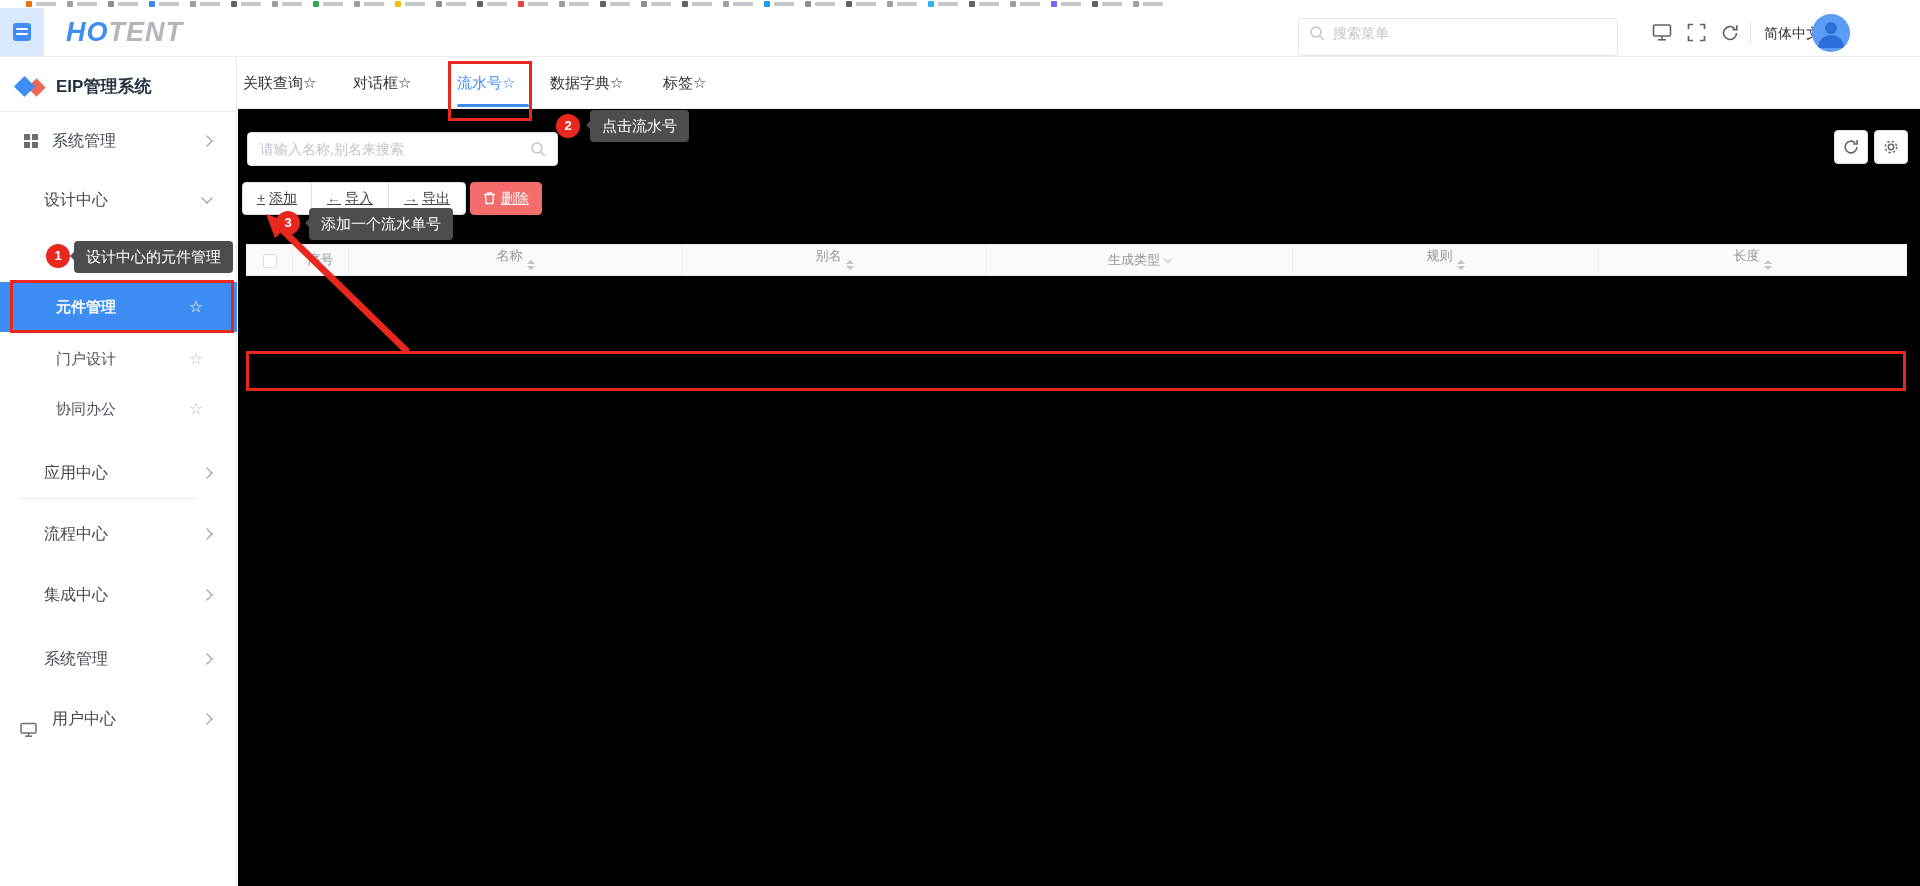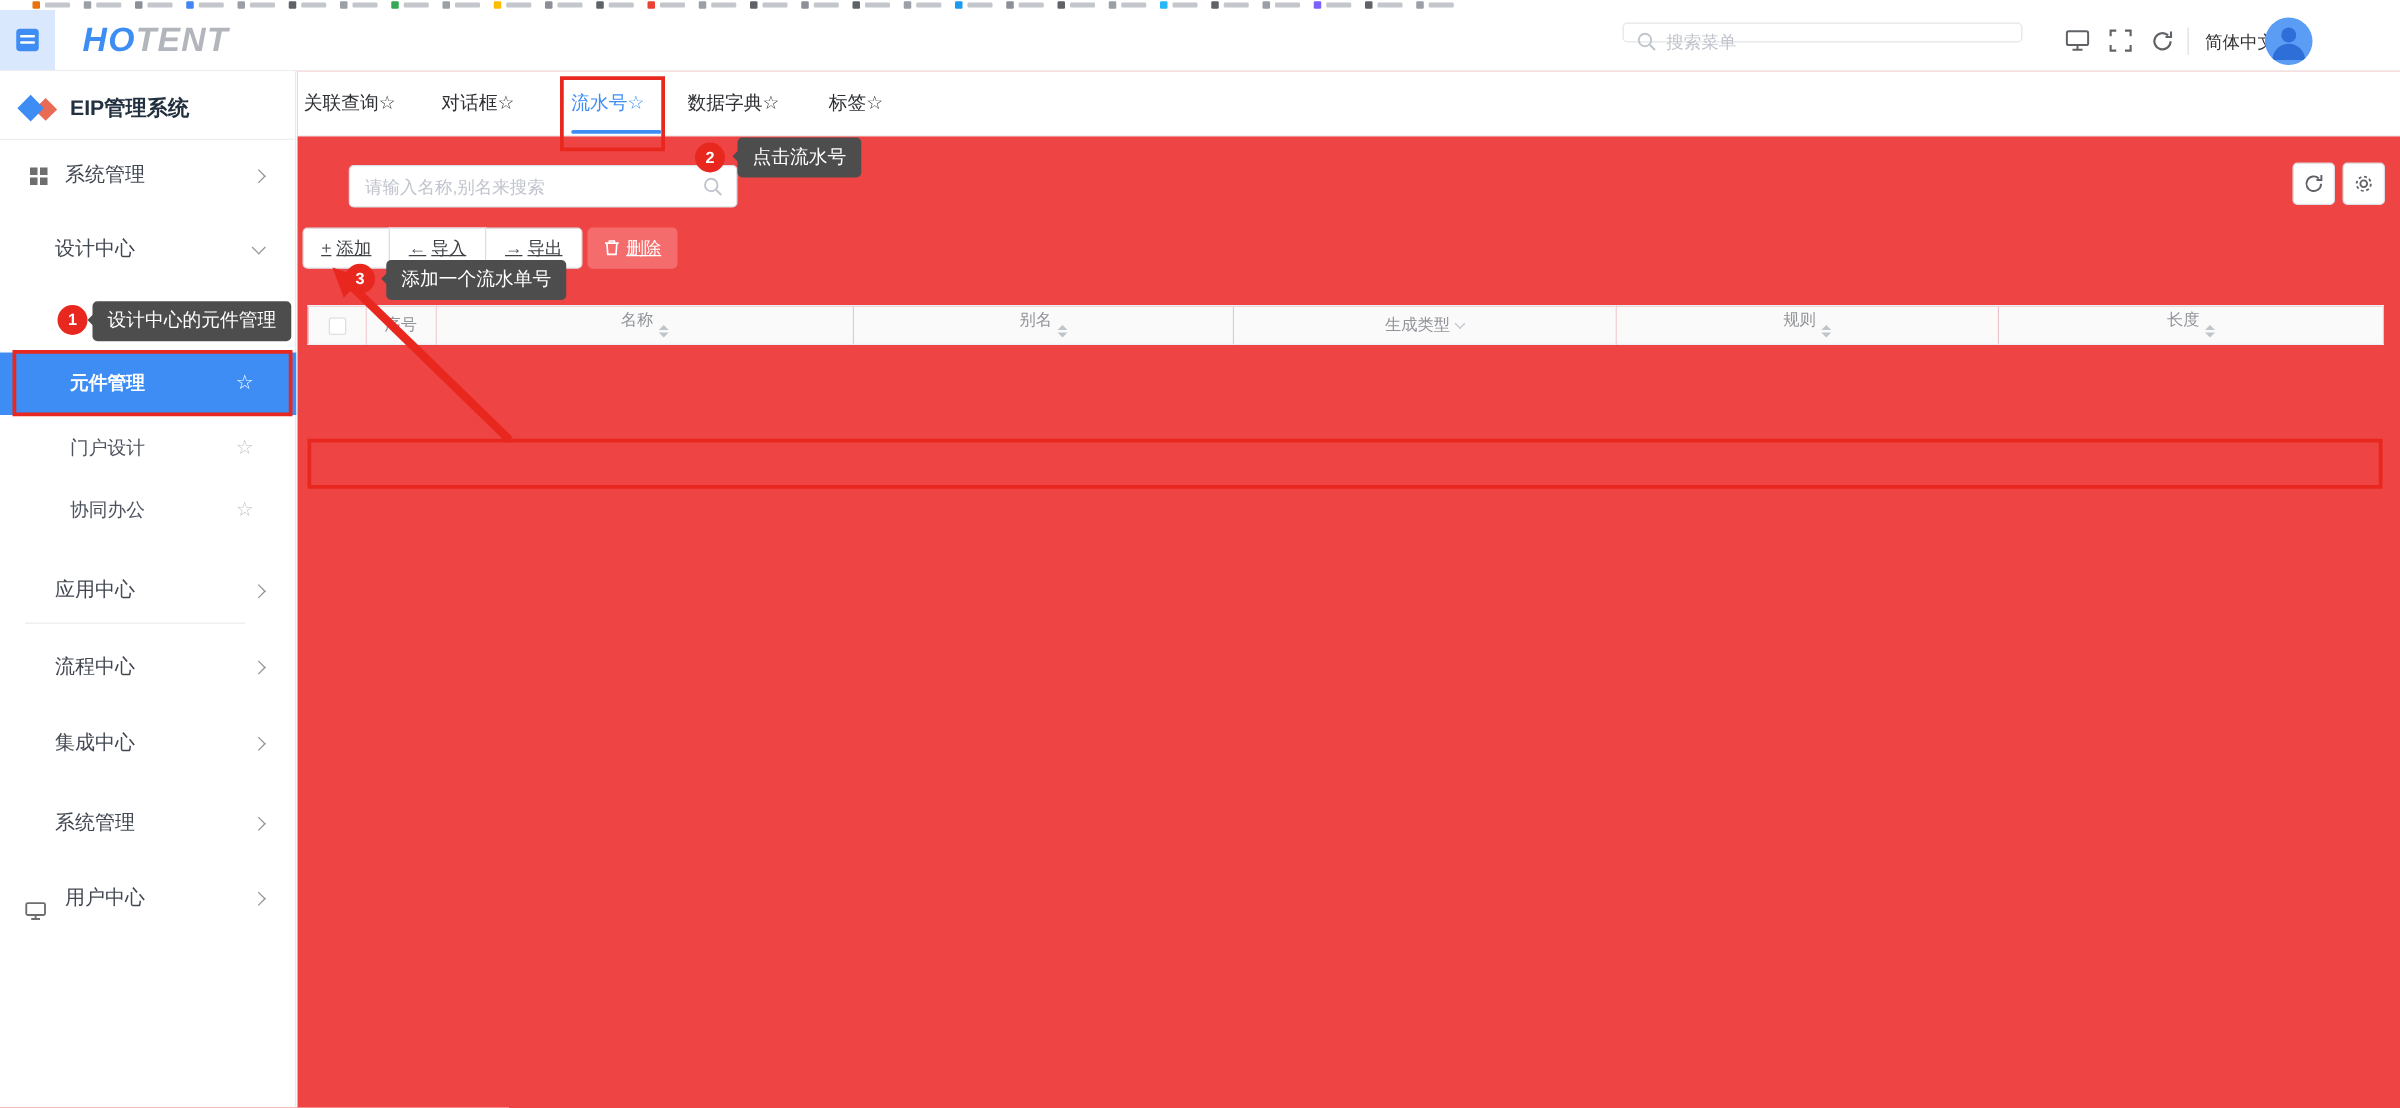--- a/index.html
+++ b/index.html
@@ -12,21 +12,21 @@
   .favtxt { position:absolute; top:2px; height:4px; width:20px; background:#c3c6cb; border-radius:1px; }
 
   
   #appheader { position:absolute; left:0; top:8px; width:1920px; height:49px; background:#fff; border-bottom:1px solid #ececec; }
   #collapse-wrap { position:absolute; left:0; top:0; width:44px; height:48px; background:#d9e8fd; }
   #collapse-ic { position:absolute; left:13px; top:15px; width:18px; height:18px; background:var(--accent); border-radius:3px; }
   #collapse-ic i { position:absolute; left:3px; width:12px; height:2px; background:#fff; border-radius:1px; }
   #logo { position:absolute; left:66px; top:9px; font-size:27px; font-weight:800; letter-spacing:1px; font-style:italic; }
   #logo .lg-h, #logo .lg-o { color:var(--accent); }
   #logo .lg-rest { color:#b2b6bc; }
-  #hsearch { position:absolute; left:1298px; top:10px; width:320px; height:16px; border:1px solid #e3e5e8; border-radius:4px; background:#fff; }
+  #hsearch { position:absolute; left:1298px; top:10px; width:320px; height:38px; border:1px solid #e3e5e8; border-radius:4px; background:#fff; }
   #hsearch input { position:absolute; left:34px; top:0; width:270px; height:28px; border:0; outline:none; font-size:14px; color:#333; background:transparent; }
   #hsearch input::placeholder { color:#c0c4cc; }
   #hsearch .mag { position:absolute; left:10px; top:6px; }
   .hic { position:absolute; top:15px; width:22px; height:20px; cursor:pointer; }
   #hdr-divider { position:absolute; left:1750px; top:14px; width:1px; height:22px; background:#dcdfe3; }
   #lang { position:absolute; left:1764px; top:17px; font-size:14px; color:#303133; cursor:pointer; }
   #avatar { position:absolute; left:1812px; top:6px; width:38px; height:38px; border-radius:50%; background:#5b9cf5; overflow:hidden; cursor:pointer; }
 
   
   #sidebar { position:absolute; left:0; top:57px; width:237px; height:829px; background:#fff; border-right:1px solid #e8eaed; }
@@ -43,28 +43,28 @@
   .pad-icon { padding-left:52px; }
   .pad-group { padding-left:44px; }
   .sub-item { position:absolute; left:0; width:237px; height:45px; line-height:45px; padding-left:56px; font-size:15px; color:#4d535e; cursor:pointer; }
   .sub-item .star { position:absolute; right:34px; top:0; font-size:16px; color:#c0c4cc; }
   .sub-item.active { background:var(--accent); color:#fff; font-weight:bold; }
   .sub-item.active .star { color:#fff; }
   #side-divider { position:absolute; left:20px; top:441px; width:176px; height:1px; background:#ececec; }
   .mon-icon { position:absolute; left:20px; top:14px; }
 
   
-  #main { position:absolute; left:238px; top:57px; width:1682px; height:829px; background:#ef4444; }
+  #main { position:absolute; left:238px; top:57px; width:1682px; height:829px; background:#000000; }
   #tabbar { position:absolute; left:0; top:0; width:1682px; height:52px; background:#fff; border-bottom:1px solid #f0f0f0; }
   .tab { position:absolute; top:0; height:51px; line-height:51px; font-size:15px; color:#2d2f33; cursor:pointer; white-space:nowrap; }
   .tab.active { color:var(--accent); }
   #tab-underline { position:absolute; top:47px; width:72px; height:3px; background:var(--accent); border-radius:2px; }
 
   
-  #fsearch { position:absolute; left:9px; top:75px; width:311px; height:34px; border:1px solid #dcdfe6; border-radius:4px; background:#fff;margin-left:32px; }
+  #fsearch { position:absolute; left:9px; top:75px; width:311px; height:34px; border:1px solid #dcdfe6; border-radius:4px; background:#fff; }
   #fsearch input { position:absolute; left:12px; top:1px; width:260px; height:30px; border:0; outline:none; font-size:14px; color:#333; }
   #fsearch input::placeholder { color:#c0c4cc; }
   #fsearch .mag { position:absolute; right:10px; top:8px; }
   .sqbtn { position:absolute; top:73px; width:34px; height:34px; border:1px solid #dcdfe6; border-radius:4px; background:#fff; cursor:pointer; }
   .sqbtn svg { position:absolute; left:7px; top:7px; }
   #btn-refresh { left:1596px; } #btn-gear { left:1636px; }
   .btn { position:absolute; top:125px; height:33px; line-height:31px; background:#fff; border:1px solid #dcdfe6; font-size:14px; color:#3f4145; text-align:center; cursor:pointer;text-decoration:underline; }
   .btn .bicon { margin-right:4px; color:#5a5e66; font-size:14px; }
   #btn-add { left:4px; width:70px; border-radius:4px 0 0 4px; }
   #btn-import { left:73px; width:78px; }

